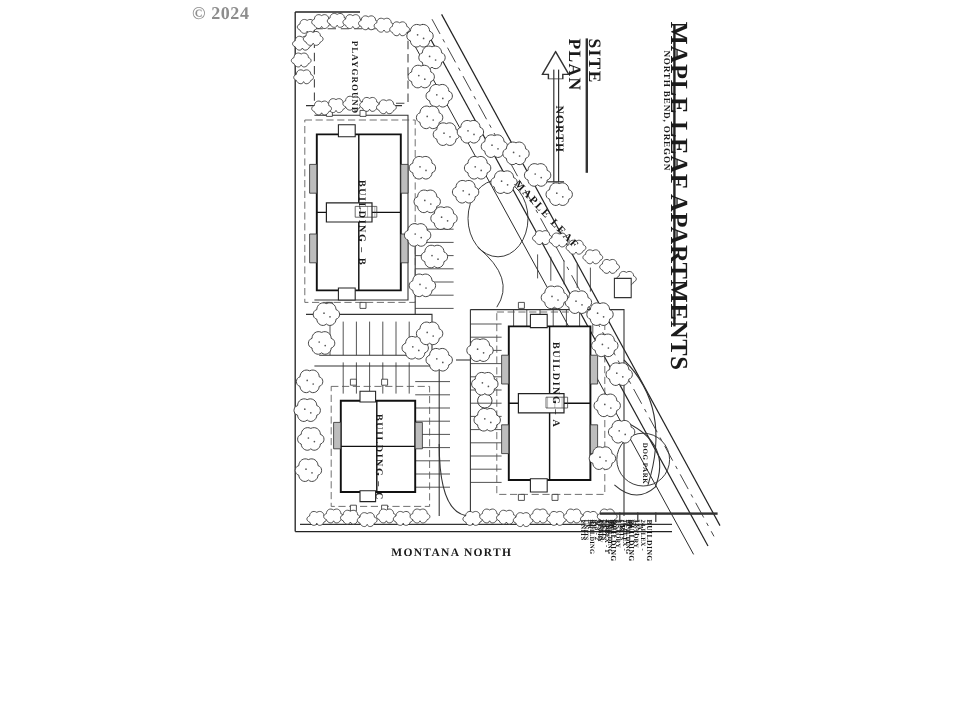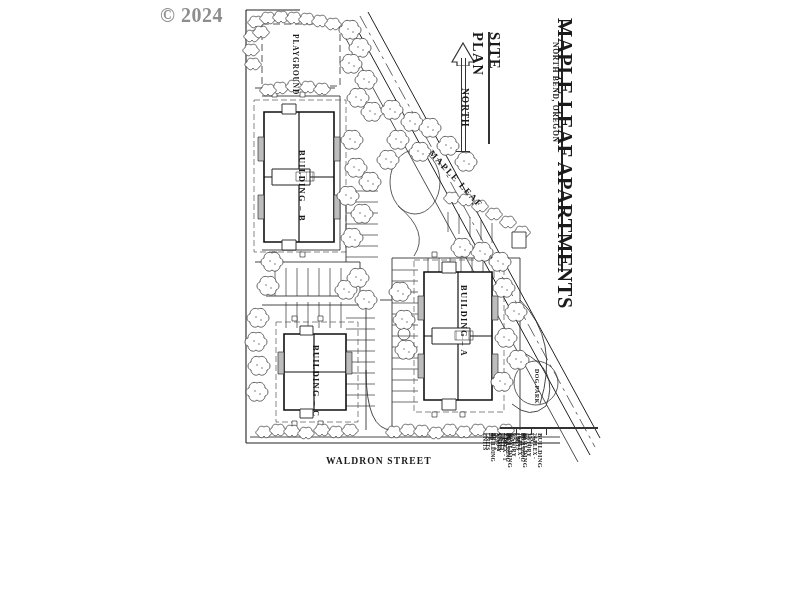--- a/index.html
+++ b/index.html
@@ -49,21 +49,21 @@
   #architect{position:absolute;left:150px;top:552px;width:430px;text-align:center;}
   #arch-name{font-size:12.6px;font-weight:bold;letter-spacing:.2px;}
   #arch-cols{position:relative;margin-top:2px;height:26px;}
   #arch-cols .lft{position:absolute;left:88px;top:0;text-align:left;font-size:8px;letter-spacing:.2px;}
   #arch-cols .rgt{position:absolute;right:88px;top:0;text-align:right;font-size:8px;letter-spacing:.2px;}
   #arch-cols .lft2{position:absolute;left:88px;top:11px;text-align:left;font-size:8px;}
   #arch-cols .rgt2{position:absolute;right:70px;top:11px;text-align:right;font-size:7.4px;
       text-decoration:underline;}
 
   
-  #copyright{position:absolute;left:160px;top:4px;font-size:20px;color:#8d8d8d;
+  #copyright{position:absolute;left:160px;top:4px;font-size:15px;color:#8d8d8d;
      font-weight:bold;letter-spacing:.5px;}
   #playground-lbl{position:absolute;left:300px;top:34px;transform:rotate(90deg);
      transform-origin:0 0;font-size:7.4px;font-weight:bold;letter-spacing:.9px;}
   #mapleleaf-lbl{position:absolute;left:434px;top:148px;transform:rotate(47deg);
      transform-origin:0 0;font-size:9px;font-weight:bold;letter-spacing:1.6px;}
   #montana-lbl{position:absolute;left:326px;top:455px;font-size:9.6px;font-weight:bold;
      letter-spacing:1.1px;}
   #dogpark-lbl{position:absolute;left:540px;top:369px;transform:rotate(90deg);
      transform-origin:0 0;font-size:5.8px;font-weight:bold;letter-spacing:.5px;}
 
@@ -386,21 +386,21 @@
           <line x1="481" y1="220" x2="481" y2="240"></line>
         <line x1="492" y1="223" x2="492" y2="243"></line>
       </g>
     </g>
   </svg>
 
   <div id="copyright">© 2024</div>
 
   <div id="playground-lbl">PLAYGROUND</div>
   <div id="mapleleaf-lbl">MAPLE LEAF</div>
-  <div id="montana-lbl">WALDRON STREET</div>
+  <div id="montana-lbl">MONTANA NORTH</div>
   <div id="dogpark-lbl">DOG PARK</div>
 
   <div class="bldg-lbl" id="bldg-b-lbl">BUILDING – B</div>
   <div class="bldg-lbl" id="bldg-a-lbl">BUILDING – A</div>
   <div class="bldg-lbl" id="bldg-c-lbl">BUILDING – C</div>
 
   <div id="north-arrow">
     <div class="head">
       <svg width="24" height="24" viewBox="0 0 24 24">
         <polygon points="12,1 23,20 18,20 18,24 6,24 6,20 1,20" fill="#ffffff" stroke="#333" stroke-width="1.2"></polygon>

